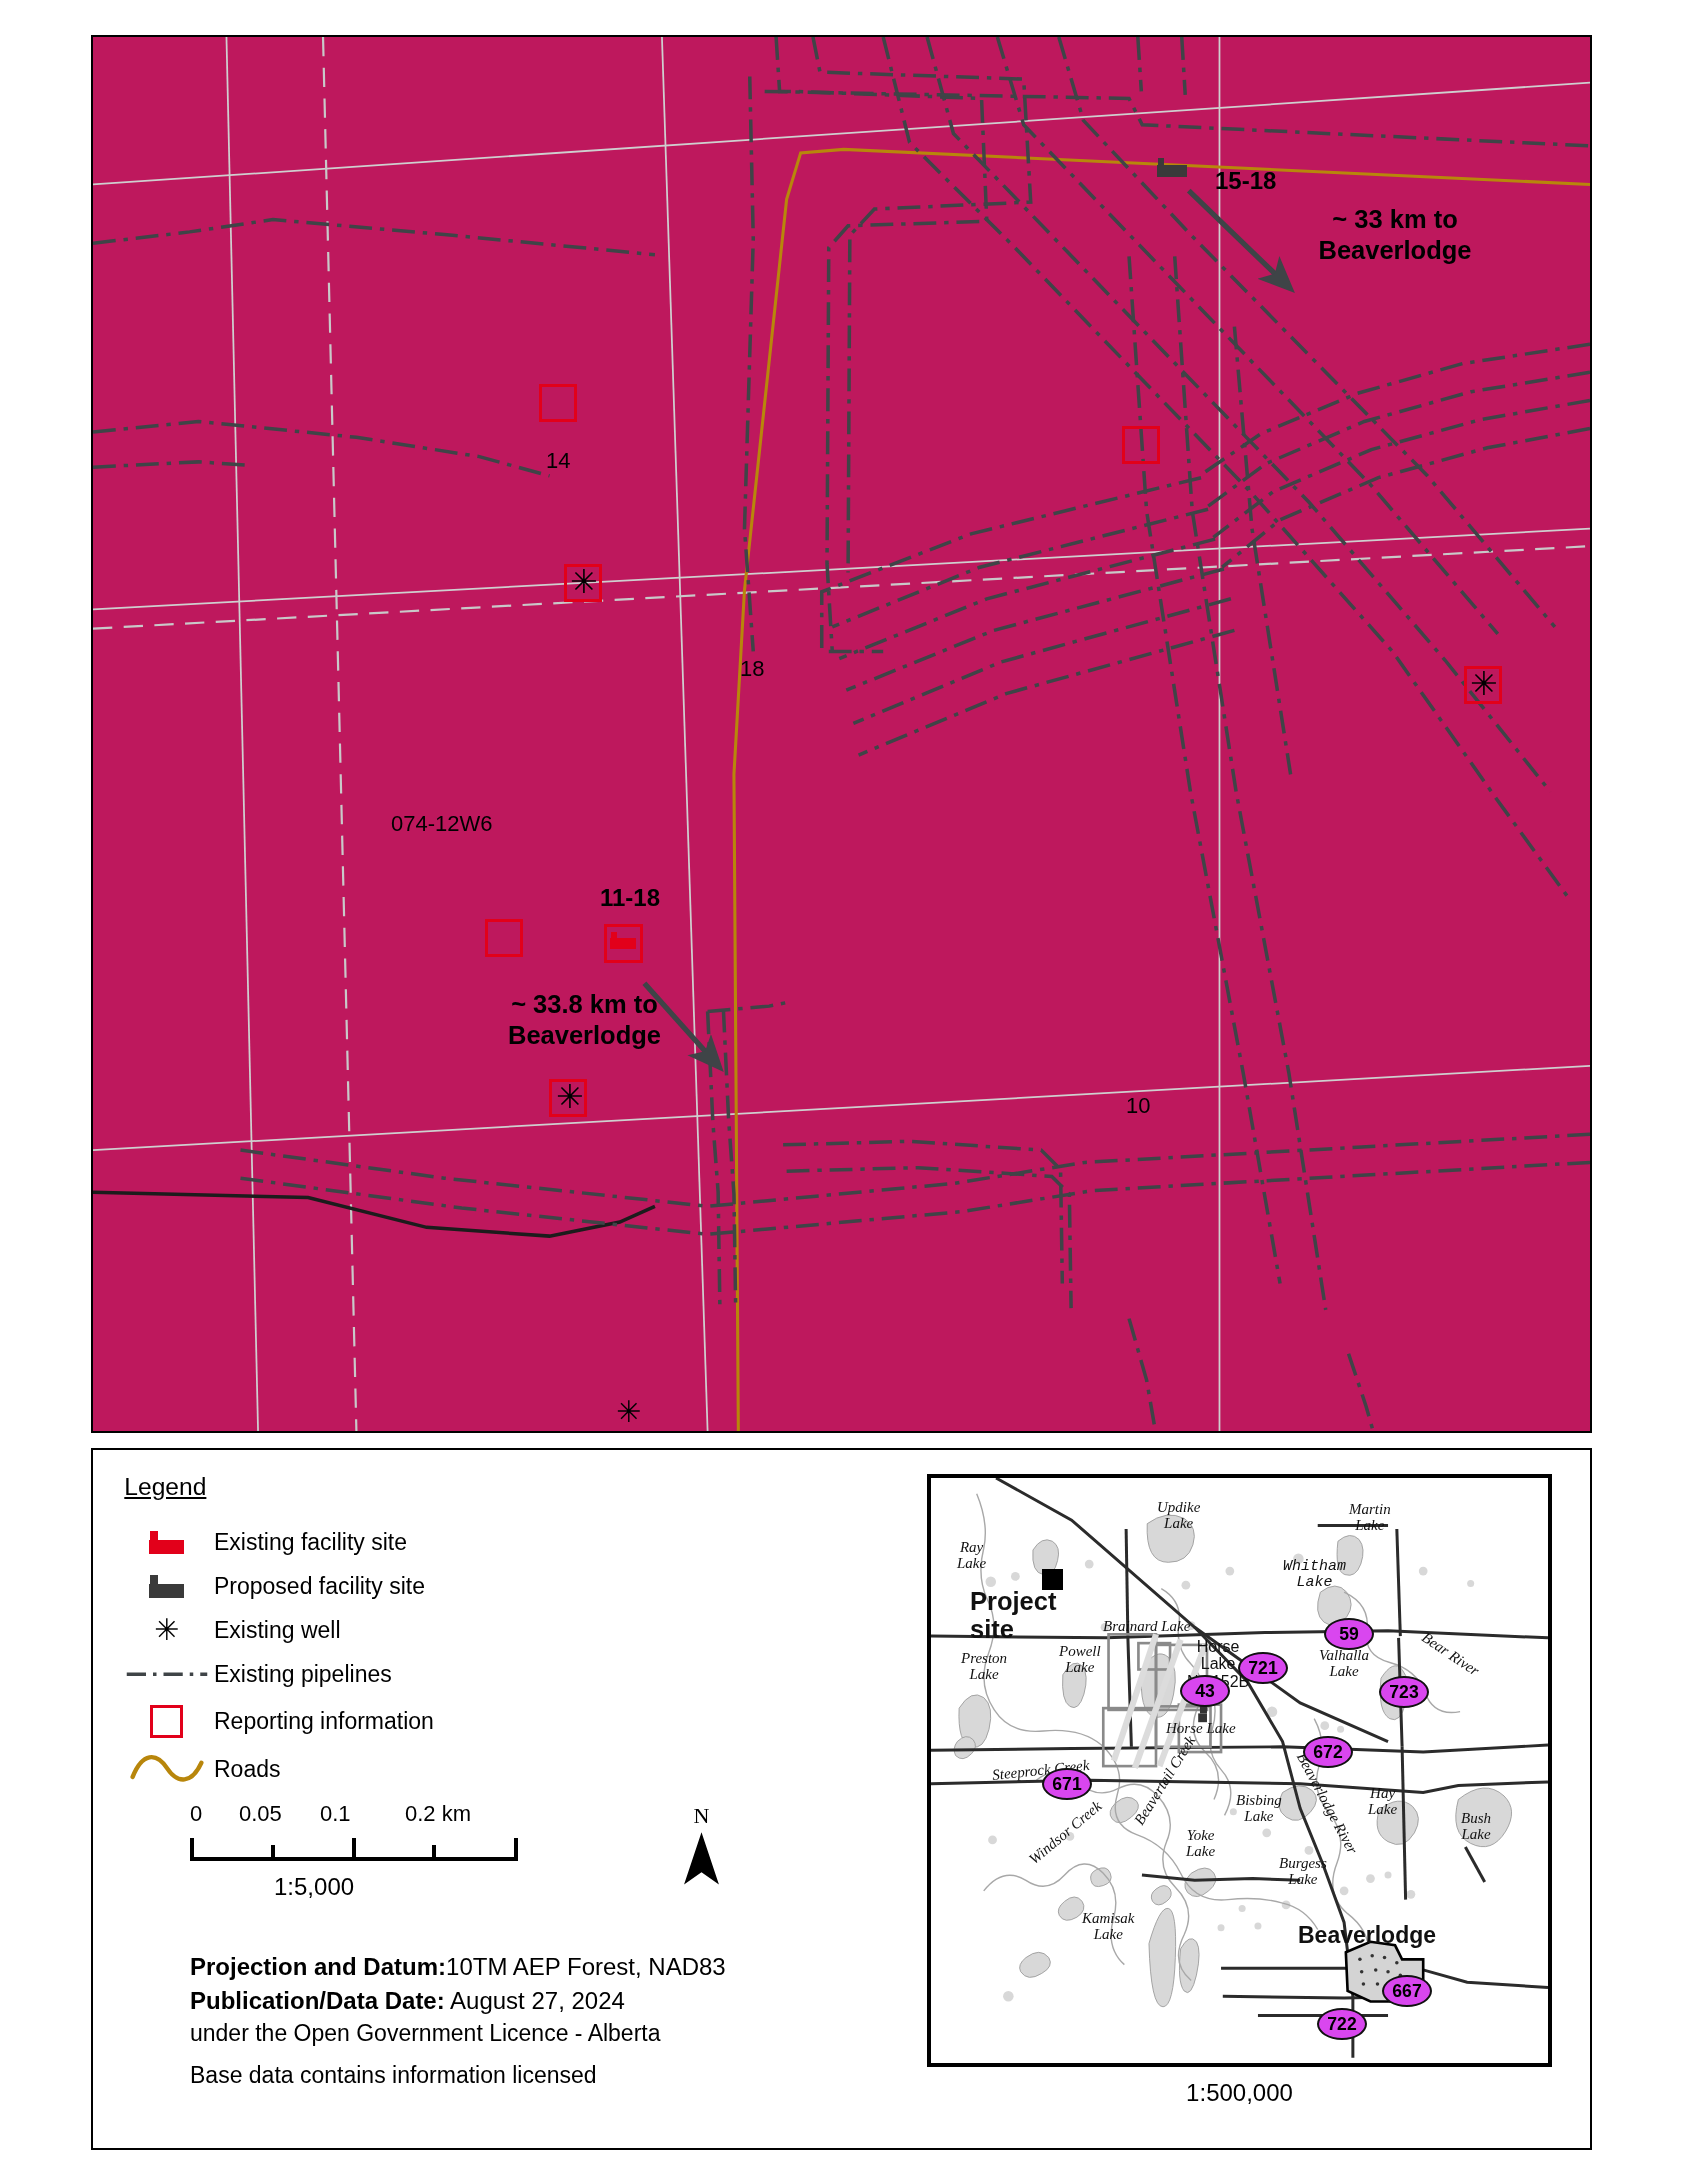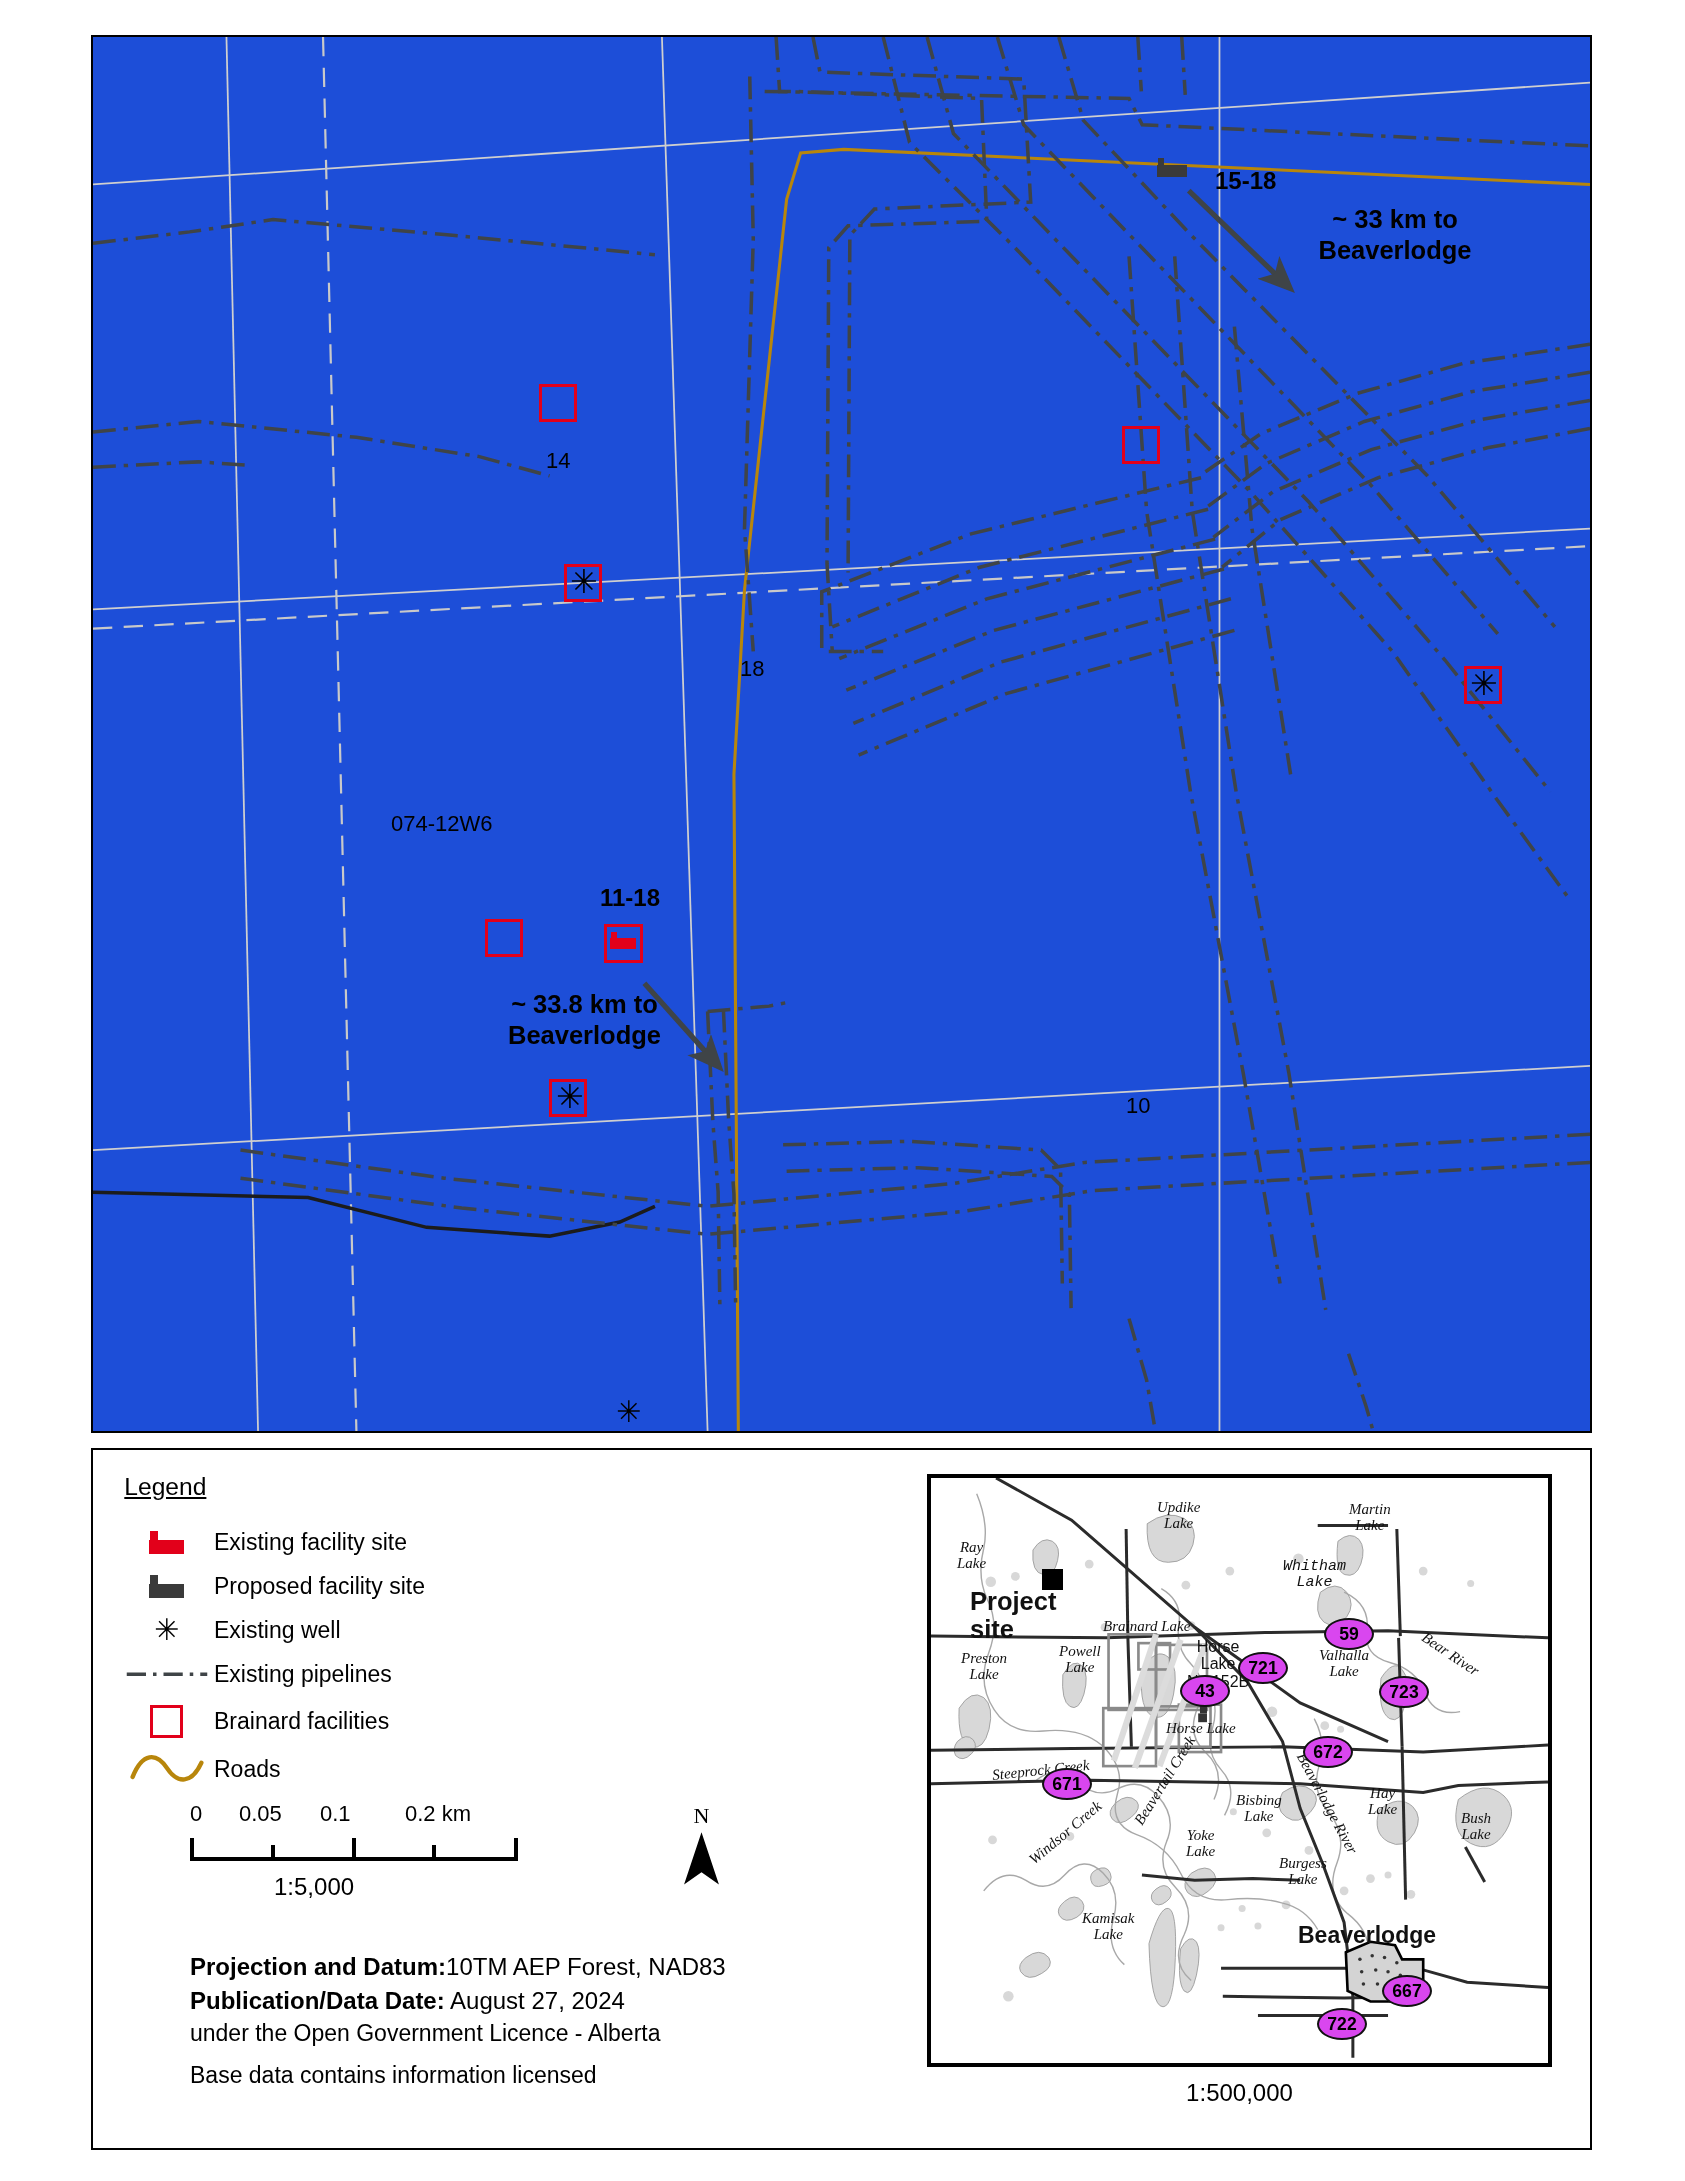--- a/index.html
+++ b/index.html
@@ -3,21 +3,21 @@
 <meta charset="utf-8">
 <style>
   html,body{margin:0;padding:0;background:#ffffff;}
   body{width:1685px;height:2181px;font-family:"Liberation Sans",sans-serif;color:#000;}
 
   .page{position:relative;width:1685px;height:2181px;}
 
   
   .main-map{
     position:absolute;left:91px;top:35px;width:1497px;height:1394px;
-    border:2.6px solid #000;background:#1d4ed8;overflow:hidden;
+    border:2.6px solid #000;background:#be185d;overflow:hidden;
   }
   .map-svg{position:absolute;left:0;top:0;width:100%;height:100%;}
 
   
   .mlabel{position:absolute;font-size:22px;color:#000;white-space:nowrap;}
   .mlabel.bold{font-weight:bold;font-size:24px;}
   .mlabel.big{font-weight:bold;font-size:25.5px;line-height:1.22;text-align:center;}
 
   
   .rep-box{position:absolute;border:3.5px solid #e2001a;background:transparent;box-sizing:border-box;}
@@ -272,21 +272,21 @@
             <line x1="2" y1="7" x2="94" y2="7" stroke="#3f4447" stroke-width="4" stroke-dasharray="22 8 4 8"></line>
           </svg>
         </div>
         <div class="legend-txt">Existing pipelines</div>
       </div>
 
       <div class="legend-row" style="height:51px;">
         <div class="legend-sym">
           <span class="sym-repbox"></span>
         </div>
-        <div class="legend-txt">Brainard facilities</div>
+        <div class="legend-txt">Reporting information</div>
       </div>
 
       <div class="legend-row">
         <div class="legend-sym">
           <svg width="74" height="30" viewBox="0 0 84 34">
             <path d="M3,26 C14,-2 30,-2 42,16 C54,34 70,34 81,10" stroke="#b8860b" stroke-width="5" fill="none" stroke-linecap="round"></path>
           </svg>
         </div>
         <div class="legend-txt">Roads</div>
       </div>

